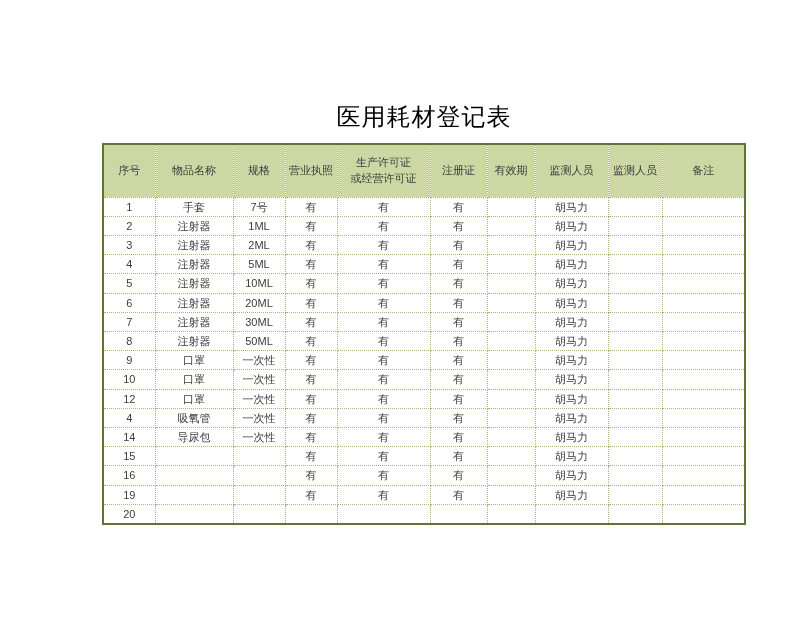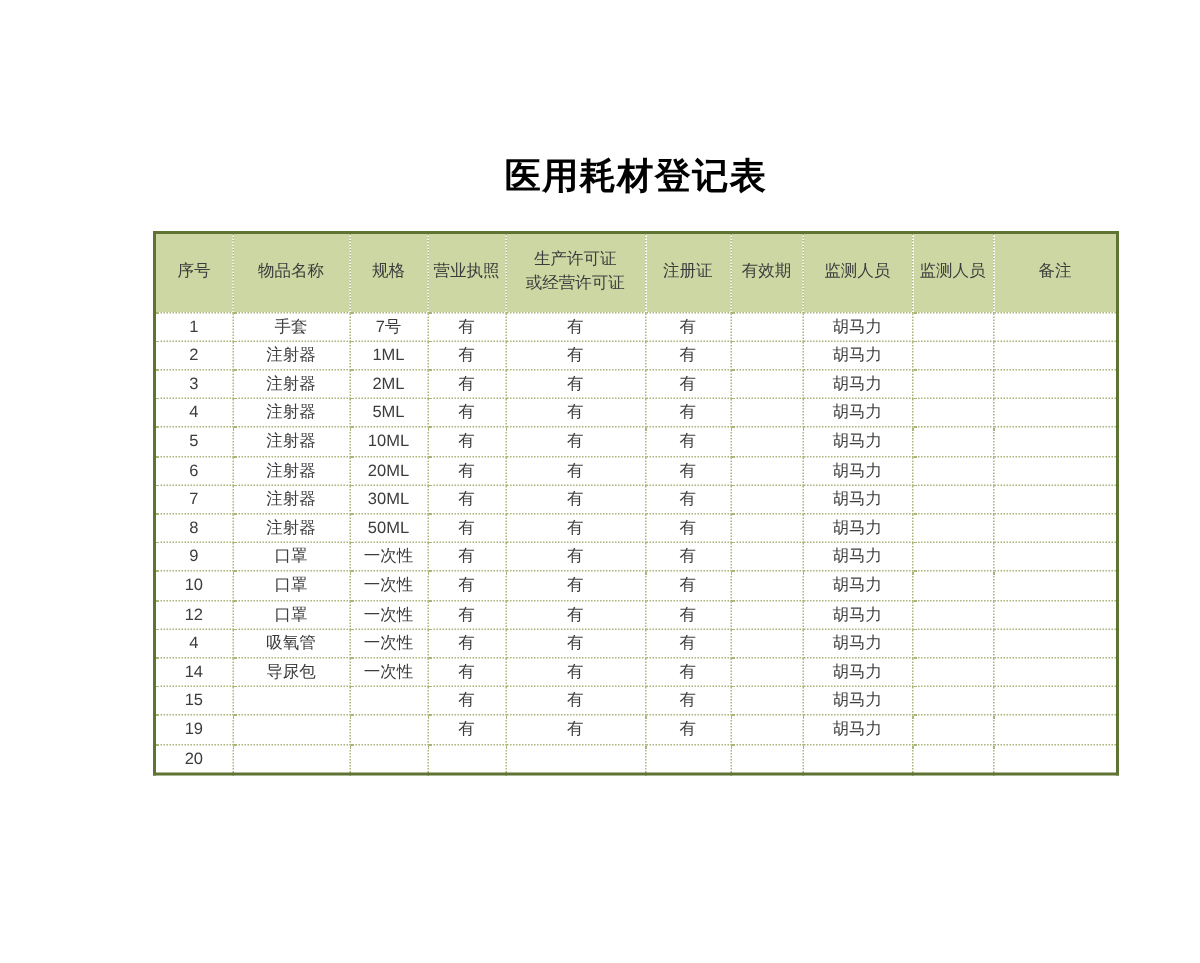--- a/index.html
+++ b/index.html
@@ -22,29 +22,29 @@
     font-family: "Liberation Sans", "DejaVu Sans", sans-serif;
     overflow: hidden;
   }
   .page-title {
     position: absolute;
     left: 102px;
     top: 101px;
     width: 644px;
     text-align: center;
     font-size: 24px;
-    font-weight: bold;
+    font-weight: normal;
     color: var(--title-color);
     letter-spacing: 1px;
     white-space: nowrap;
   }
   table.register {
     position: absolute;
     left: 102px;
-    top: 154px;
+    top: 143px;
     width: 644px;
     border-collapse: collapse;
     table-layout: fixed;
     border: 2px solid var(--outer-border);
     padding-left: 26px;
   }
   table.register th,
   table.register td {
     border: 1px dotted var(--inner-border);
     padding: 0 1px;
@@ -264,20 +264,32 @@
         <td></td>
         <td>有</td>
         <td>有</td>
         <td>有</td>
         <td></td>
         <td>胡马力</td>
         <td></td>
         <td></td>
       </tr>
       <tr>
+        <td>16</td>
+        <td></td>
+        <td></td>
+        <td>有</td>
+        <td>有</td>
+        <td>有</td>
+        <td></td>
+        <td>胡马力</td>
+        <td></td>
+        <td></td>
+      </tr>
+      <tr>
         <td>19</td>
         <td></td>
         <td></td>
         <td>有</td>
         <td>有</td>
         <td>有</td>
         <td></td>
         <td>胡马力</td>
         <td></td>
         <td></td>

